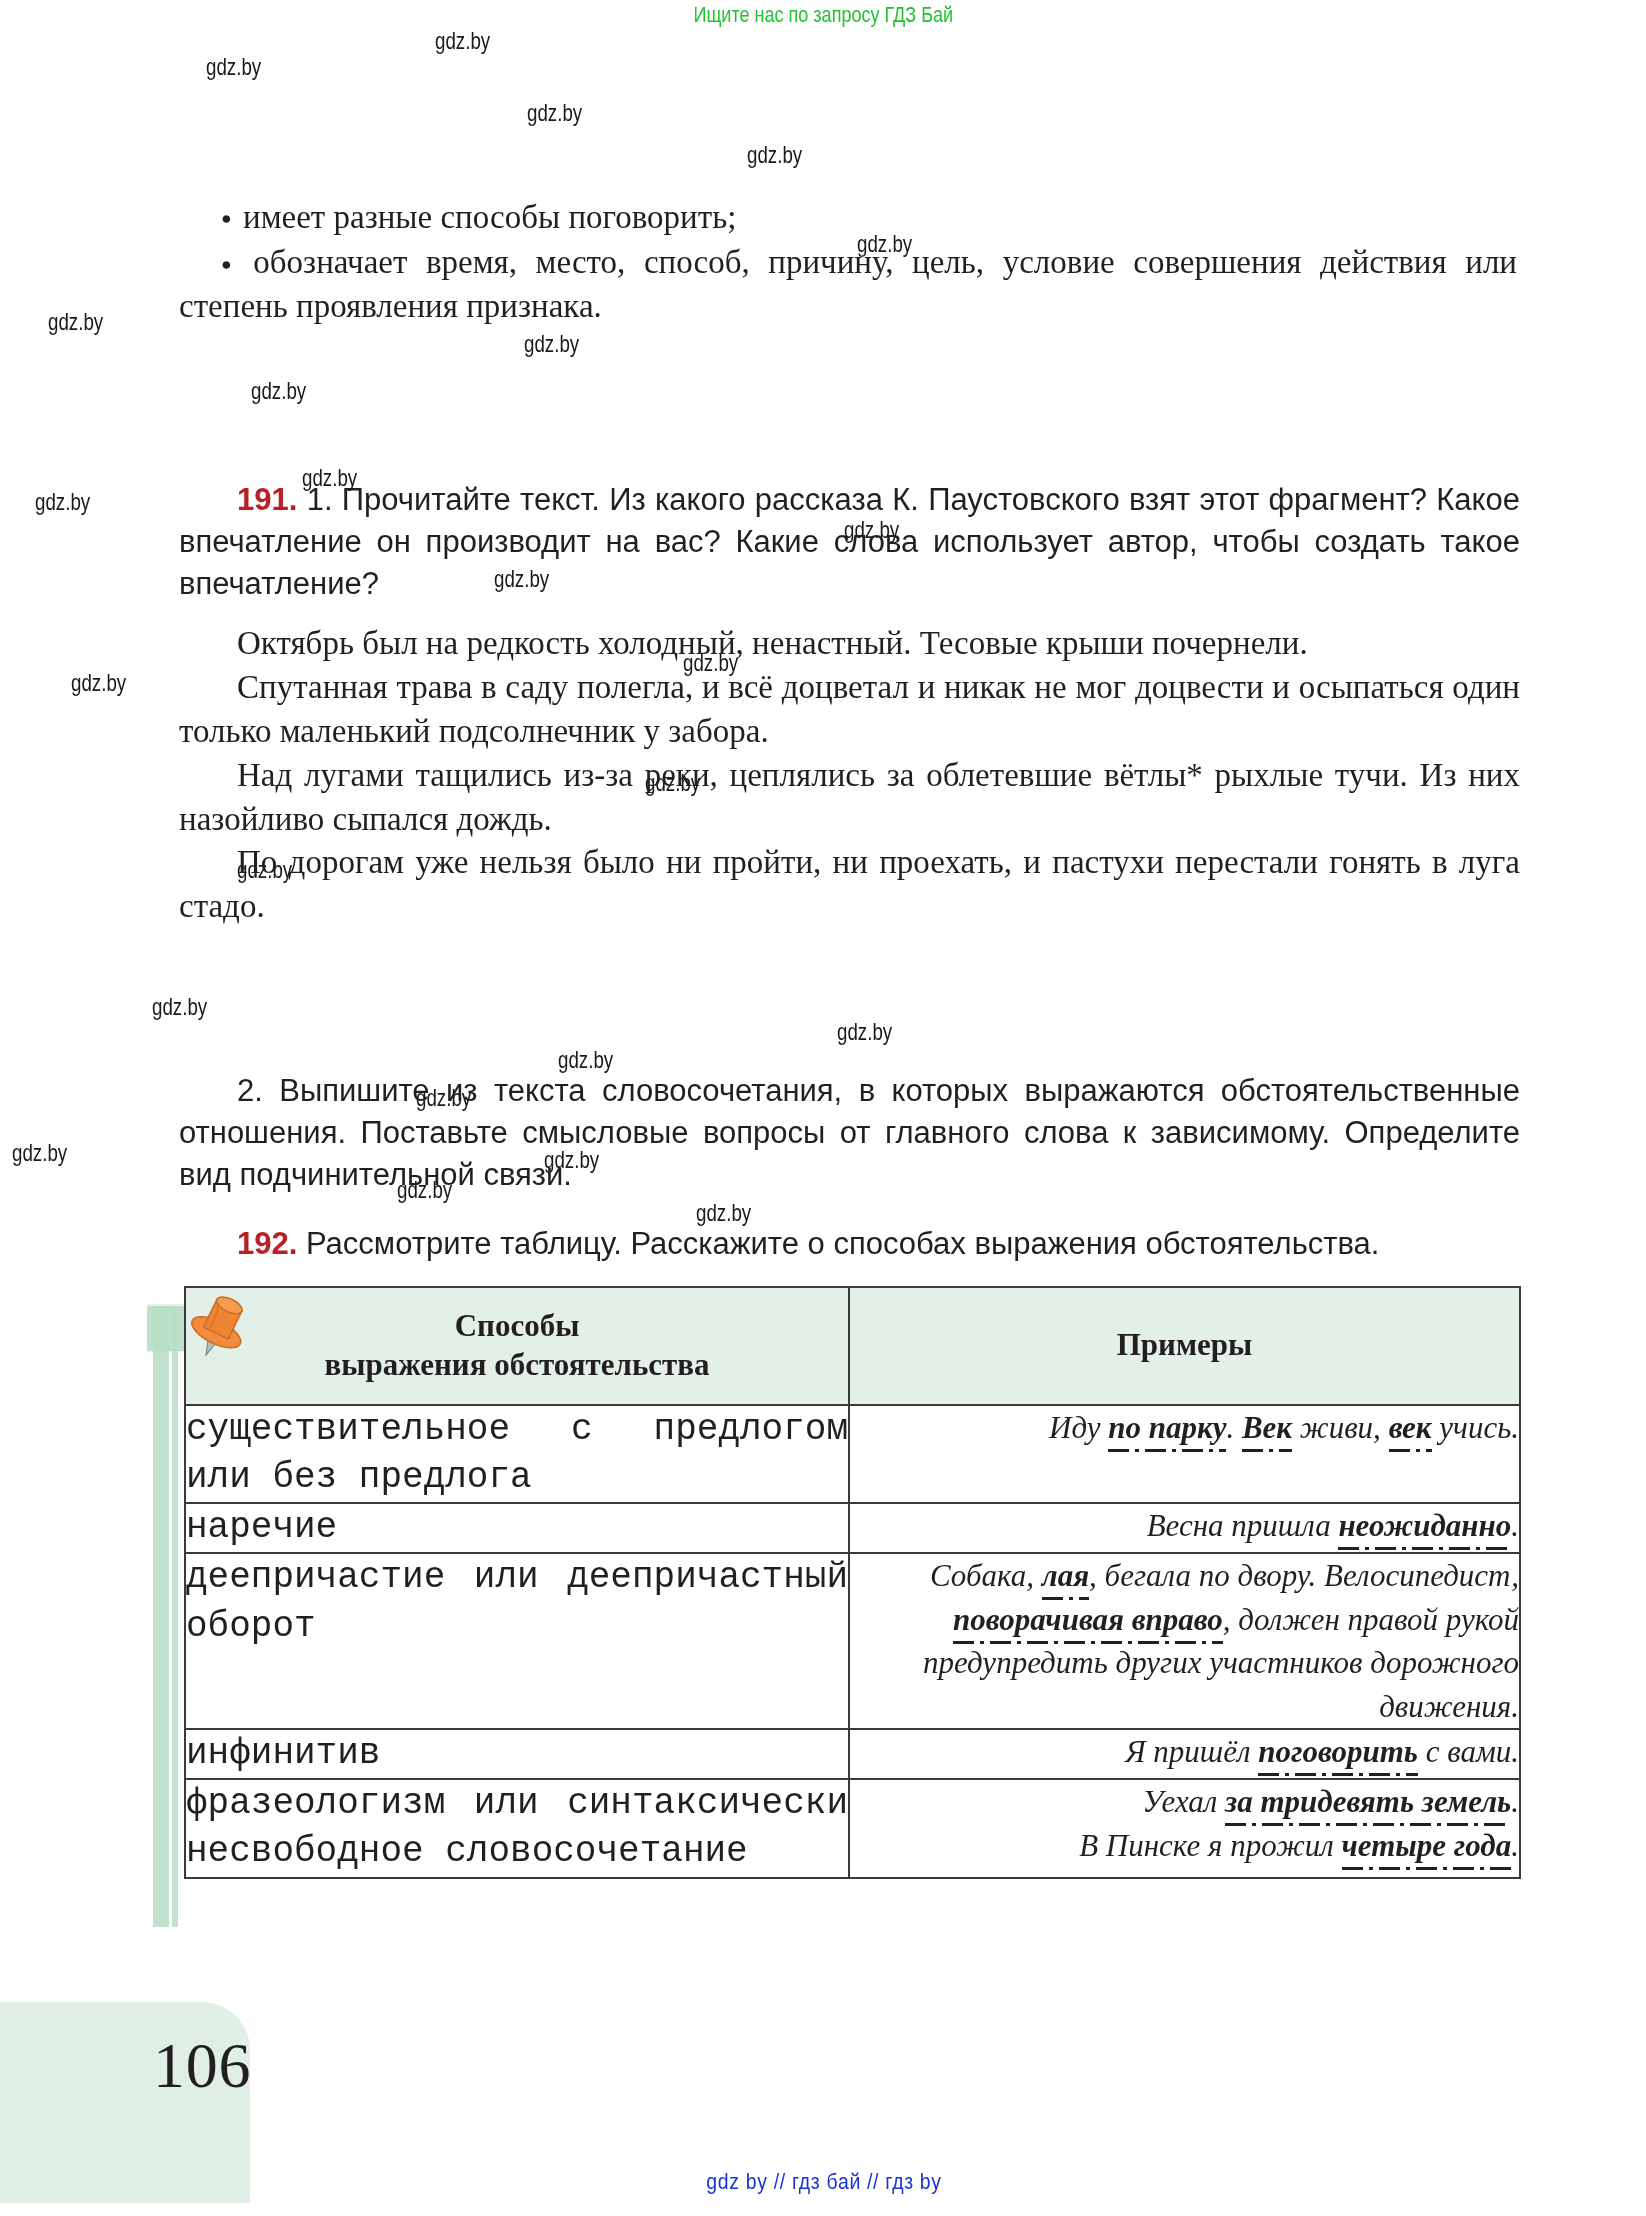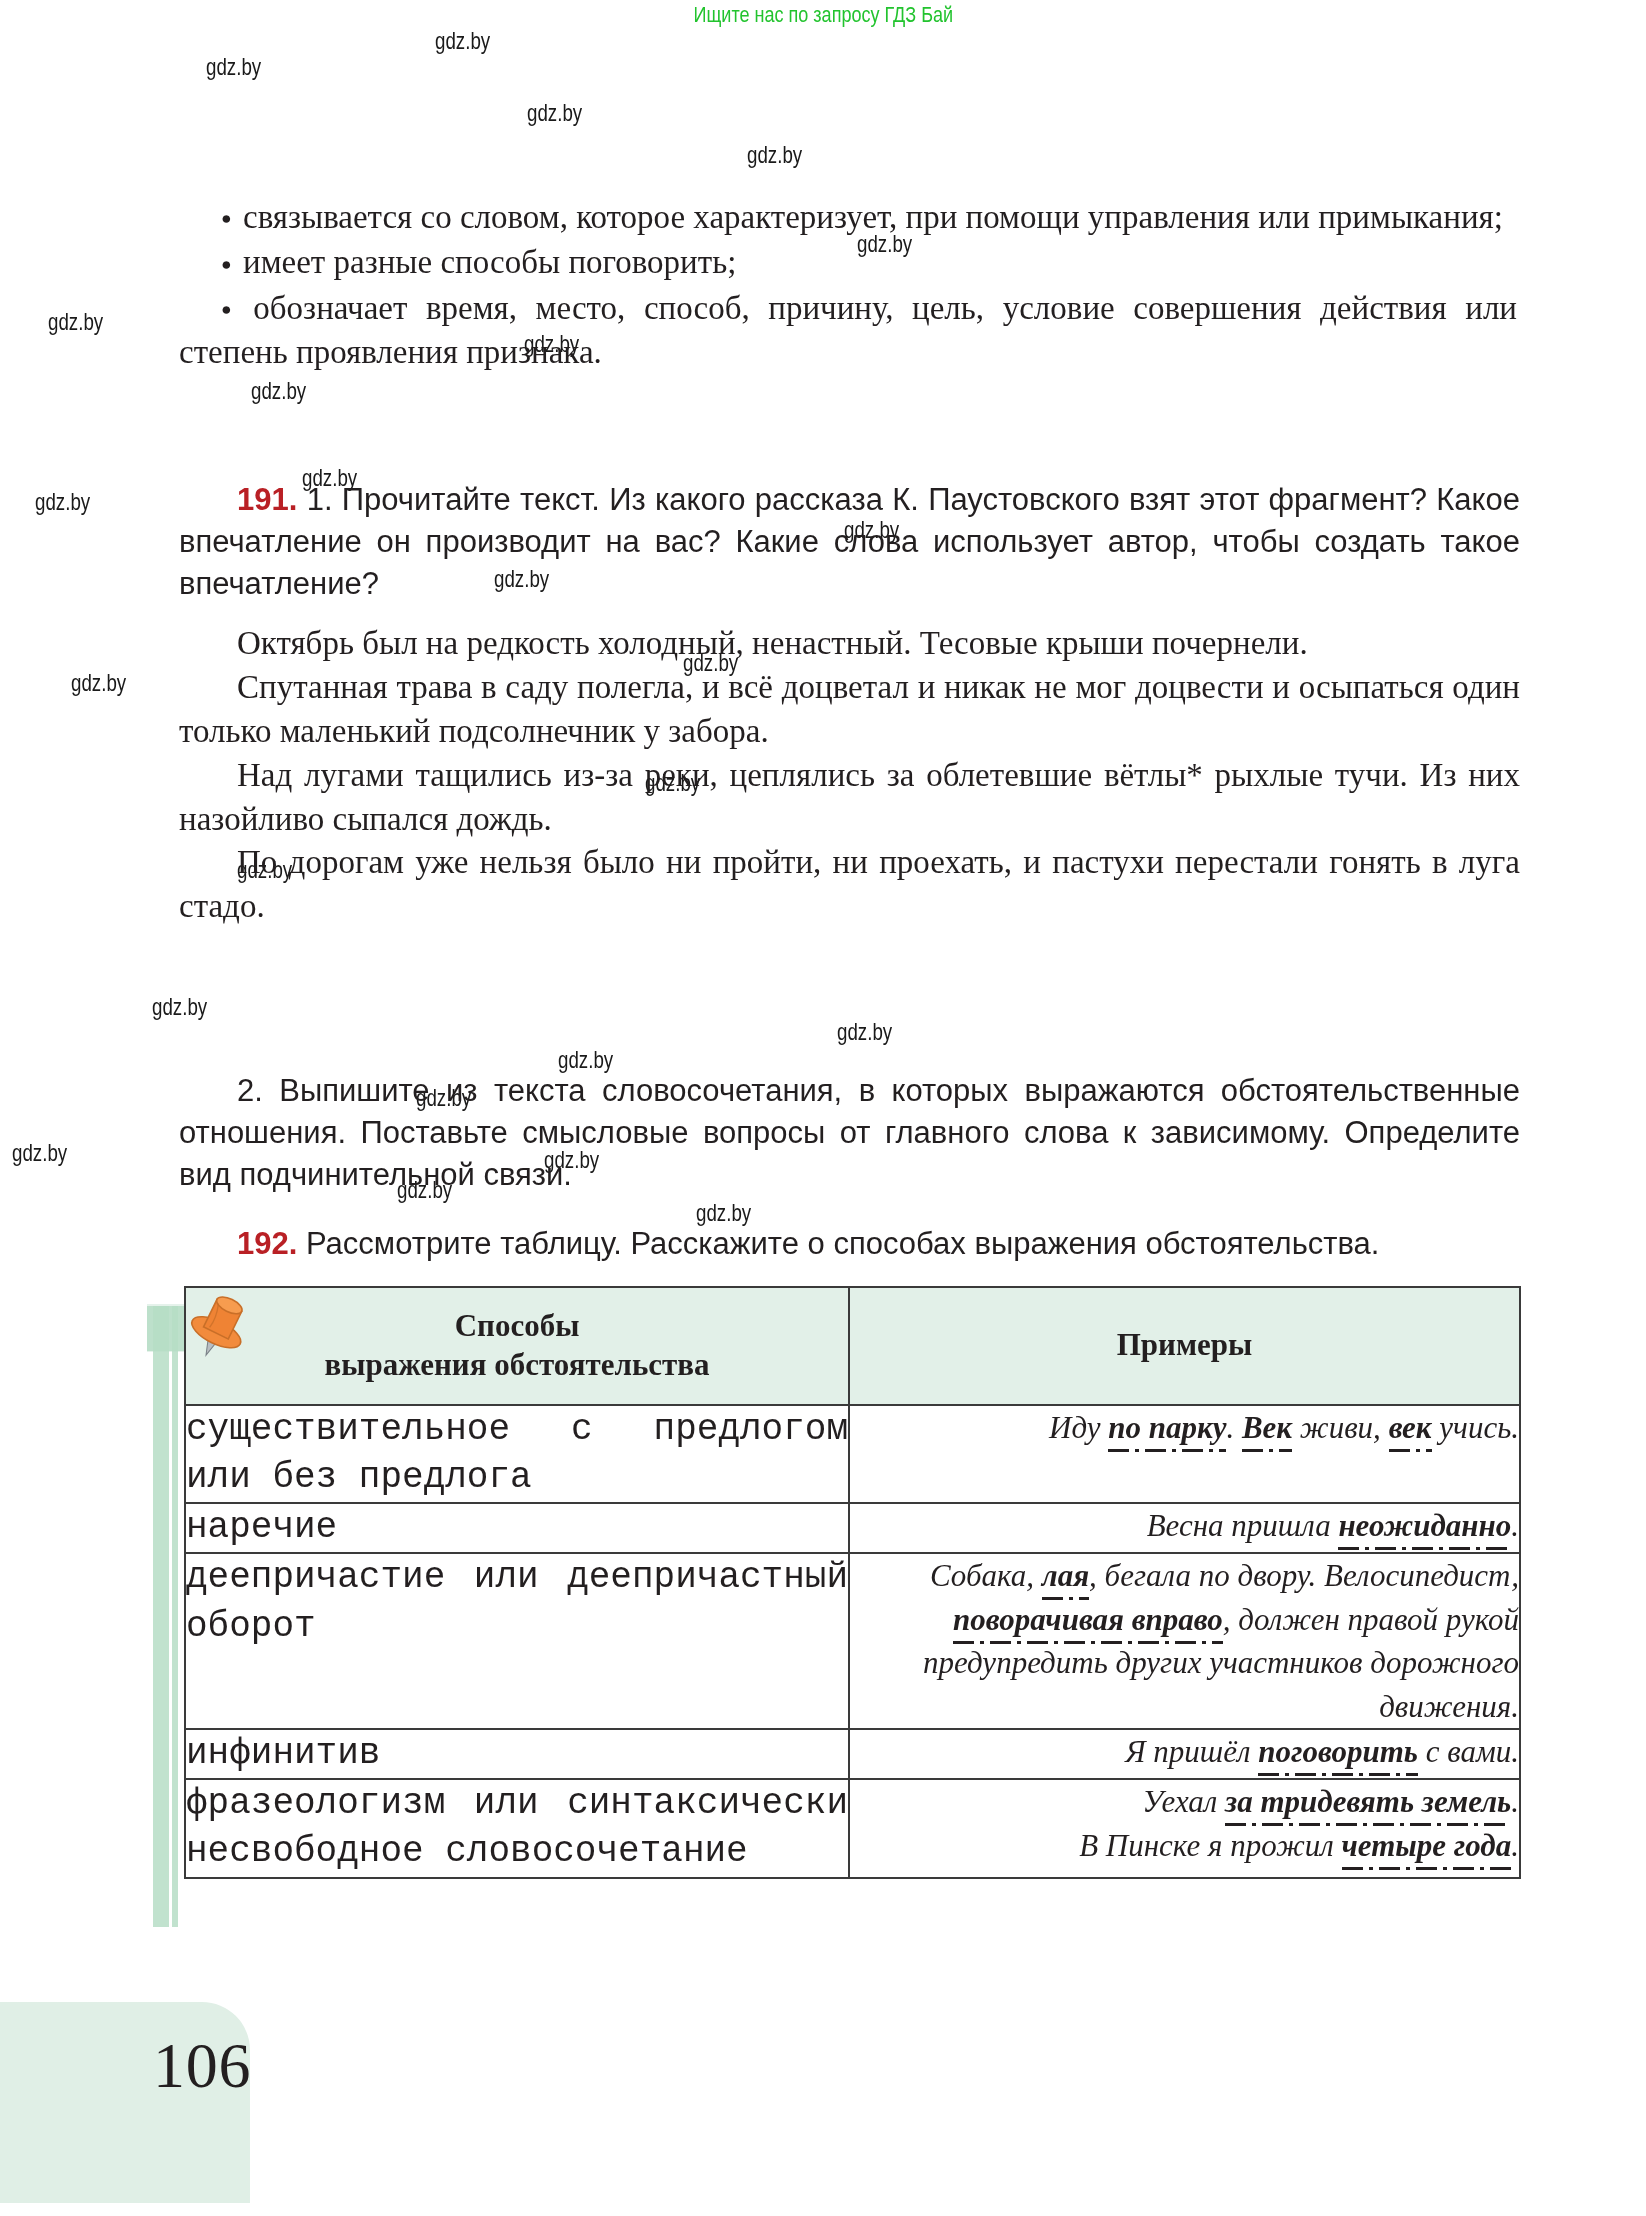--- a/index.html
+++ b/index.html
@@ -300,21 +300,20 @@
       <div class="wm" style="left: 837px; top: 1020px;">gdz.by</div>
       <div class="wm" style="left: 558px; top: 1048px;">gdz.by</div>
       <div class="wm" style="left: 416px; top: 1086px;">gdz.by</div>
       <div class="wm" style="left: 12px; top: 1141px;">gdz.by</div>
       <div class="wm" style="left: 544px; top: 1148px;">gdz.by</div>
       <div class="wm" style="left: 397px; top: 1178px;">gdz.by</div>
       <div class="wm" style="left: 696px; top: 1201px;">gdz.by</div>
     </div>
 
   <div class="bullets">
-    <div class="bullet-line serif-block">связывается со словом, которое характеризует, при помощи управления или примыкания;</div>
     <div class="bullet-line serif-block">имеет разные способы поговорить;</div>
     <div class="bullet-line serif-block">обозначает время, место, способ, причину, цель, условие совершения действия или степень проявления признака.</div>
   </div>
 
   <div class="block-191 sans-block indent">
     <span class="ex-num">191.</span>
     <span>1. Прочитайте текст. Из какого рассказа К. Паустовского взят этот фрагмент? Какое впечатление он производит на вас? Какие слова использует автор, чтобы создать такое впечатление?</span>
   </div>
 
   <div class="block-191-text serif-block">
@@ -384,15 +383,16 @@
             <td class="c1">фразеологизм или синтаксически несвободное словосочетание</td>
             <td class="c2">Уехал <b class="adv">за тридевять земель</b>.<br>В Пинске я прожил <b class="adv">четыре года</b>.</td>
           </tr>
         </tbody>
     </table>
   </div>
 
   <div class="pageplate"></div>
   <div class="pagenum">106</div>
 
+  <div class="wm-footer"><span>gdz by  //  гдз бай  //  гдз by</span></div>
 
 </div>
 
 
 </body></html>

